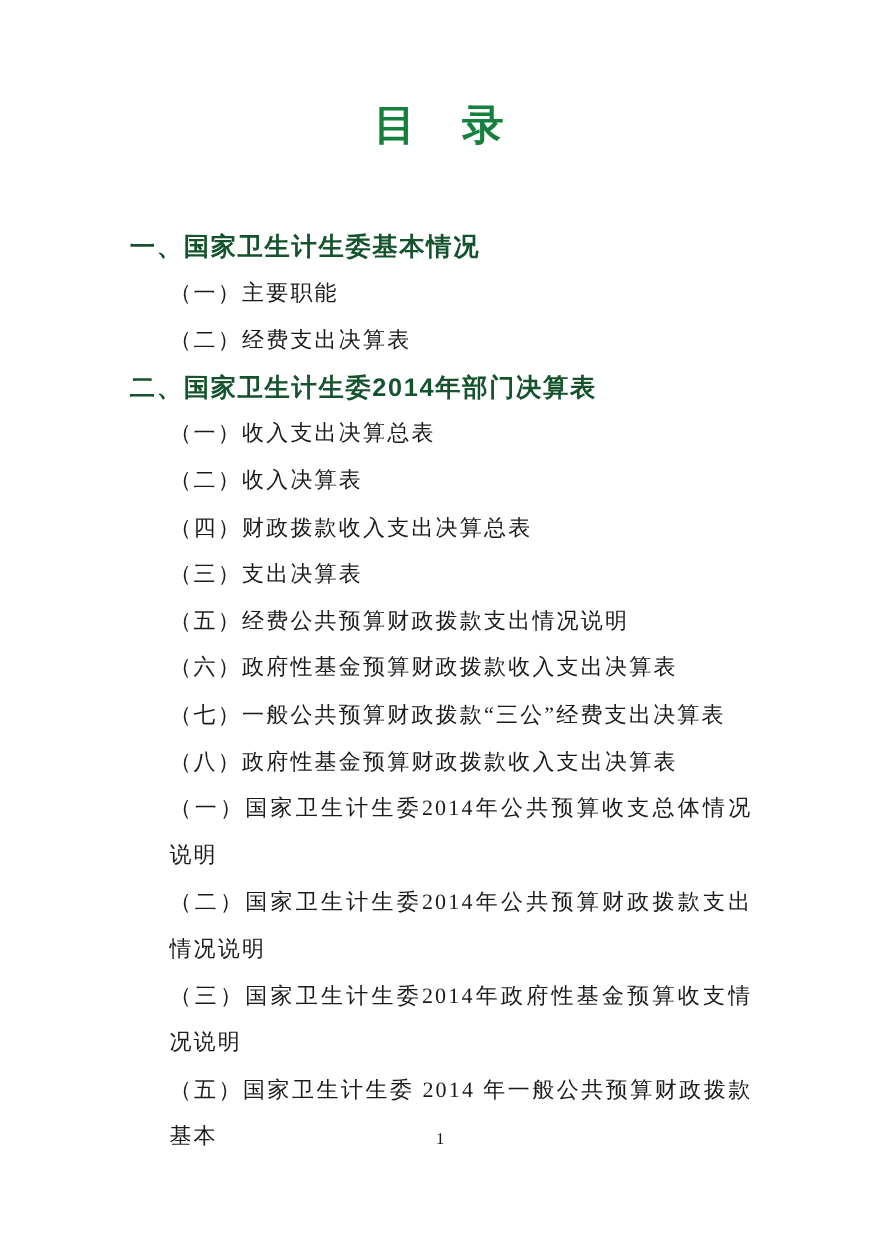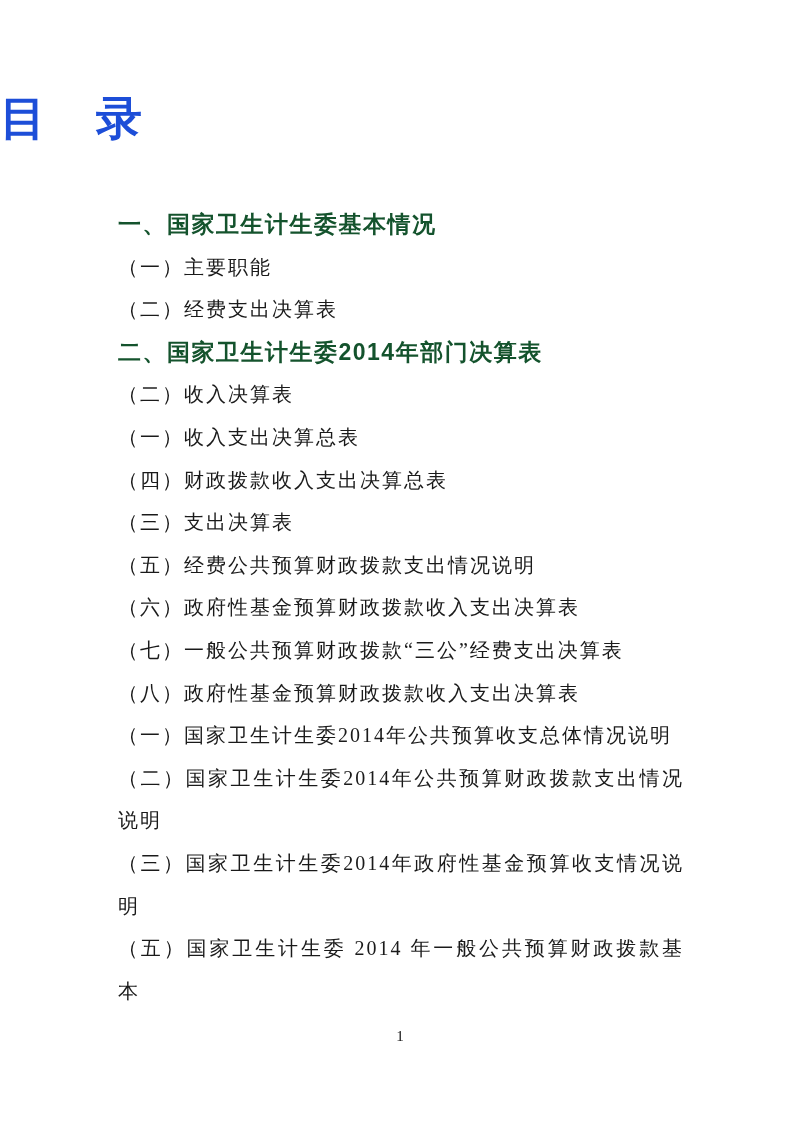--- a/index.html
+++ b/index.html
@@ -15,26 +15,26 @@
     color: #141414;
     font-family: "Liberation Serif", serif;
     overflow: hidden;
   }
   .doc-title {
     position: absolute;
     top: 88px;
     left: 0;
     width: 100%;
     margin: 0;
-    text-align: left;
+    text-align: center;
     font-family: "Liberation Serif", serif;
-    font-size: 46px;
+    font-size: 38px;
     font-weight: bold;
     letter-spacing: 2px;
-    color: #1d4ed8;
+    color: #15803d;
   }
   .toc {
     position: absolute;
     left: 118px;
     top: 203px;
     width: 566px;
   }
   .toc-heading {
     font-family: "Liberation Sans", sans-serif;
     font-size: 23px;
@@ -44,20 +44,21 @@
     color: #14532d;
     white-space: nowrap;
   }
   .toc-item {
     font-family: "Liberation Serif", serif;
     font-size: 20px;
     line-height: 42.6px;
     letter-spacing: 2px;
     color: #1a1a1a;
     text-align: justify;
+    margin-left: 36px;
   }
   .page-number {
     position: absolute;
     top: 1028px;
     left: 0;
     width: 100%;
     text-align: center;
     font-family: "Liberation Serif", serif;
     font-size: 15px;
     color: #111111;
@@ -70,22 +71,22 @@
 
   <h1 class="doc-title">目　录</h1>
 
   <div class="toc">
 
     <div class="toc-heading">一、国家卫生计生委基本情况</div>
     <div class="toc-item">（一）主要职能</div>
     <div class="toc-item">（二）经费支出决算表</div>
 
     <div class="toc-heading">二、国家卫生计生委2014年部门决算表</div>
+    <div class="toc-item">（一）收入支出决算总表</div>
     <div class="toc-item">（二）收入决算表</div>
-    <div class="toc-item">（一）收入支出决算总表</div>
     <div class="toc-item">（四）财政拨款收入支出决算总表</div>
     <div class="toc-item">（三）支出决算表</div>
     <div class="toc-item">（五）经费公共预算财政拨款支出情况说明</div>
     <div class="toc-item">（六）政府性基金预算财政拨款收入支出决算表</div>
     <div class="toc-item">（七）一般公共预算财政拨款“三公”经费支出决算表</div>
     <div class="toc-item">（八）政府性基金预算财政拨款收入支出决算表</div>
 
     <div class="toc-item">（一）国家卫生计生委2014年公共预算收支总体情况说明</div>
     <div class="toc-item">（二）国家卫生计生委2014年公共预算财政拨款支出情况说明</div>
     <div class="toc-item">（三）国家卫生计生委2014年政府性基金预算收支情况说明</div>

